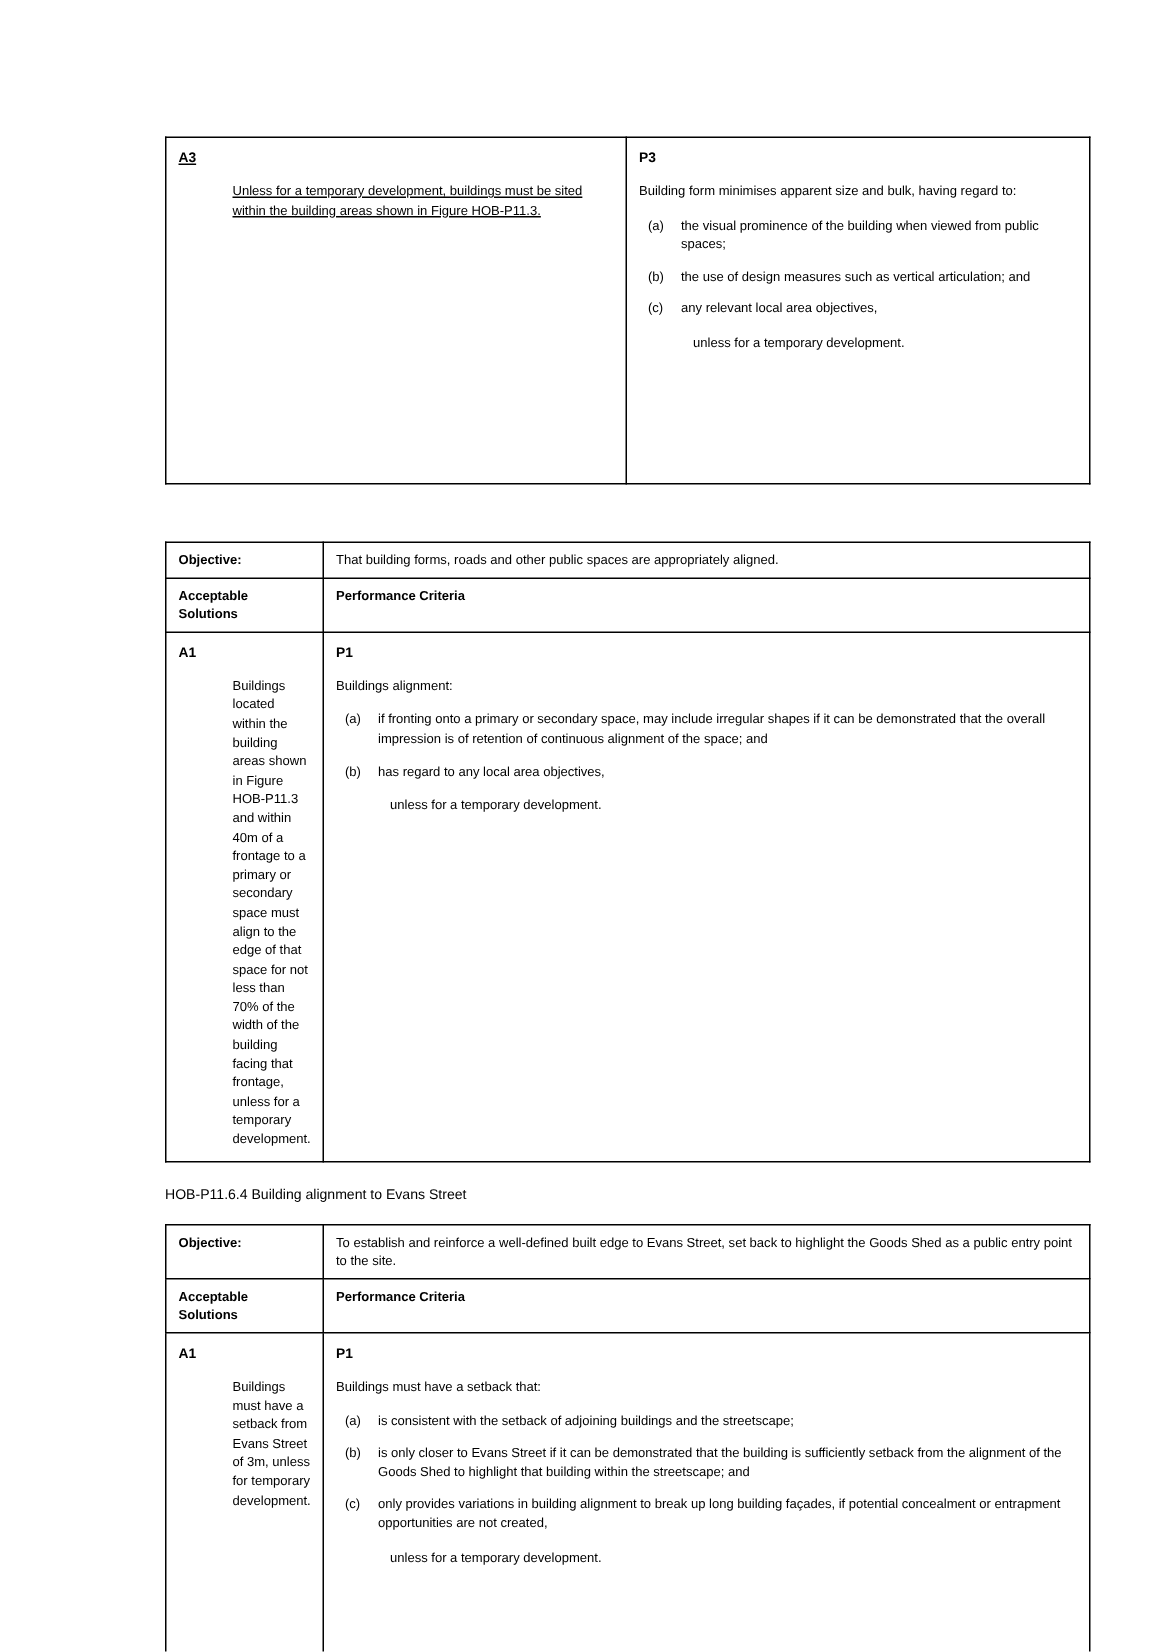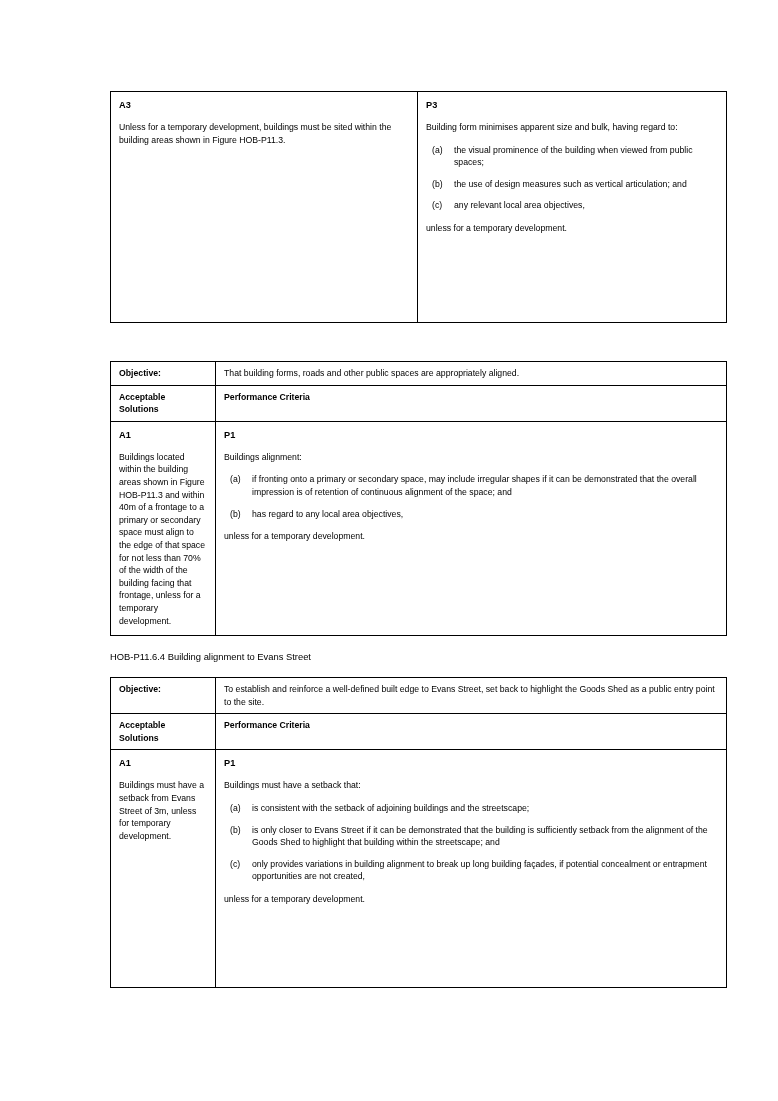--- a/index.html
+++ b/index.html
@@ -56,21 +56,21 @@
   .col-obj-label { width: 88px; }
   .code {
     font-weight: bold;
     font-size: 9.2px;
     line-height: 12px;
     margin: 0 0 10px 0;
   }
   .para {
     margin: 0 0 10px 0;
   }
-  .para.last { margin-bottom: 0; }
+  .para.last { margin-bottom: 0; margin-left: 36px; }
   .hdr-cell {
     font-weight: bold;
     font-size: 9.2px;
     line-height: 13px;
     padding-top: 5px !important;
     padding-bottom: 5px !important;
   }
   .obj-cell {
     font-weight: bold;
     font-size: 9.2px;
@@ -111,21 +111,21 @@
   .gap-after-table { height: 10px; }
   .footer {
     position: absolute;
     left: 110px;
     top: 1024px;
     width: 582px;
     text-align: right;
     font-size: 10.5px;
     line-height: 14px;
   }
-  .cell-tall-a3 { height: 215px; }
+  .cell-tall-a3 { height: 215px; text-decoration: underline; }
   .cell-tall-a1-t2 { height: 140px; }
   .cell-tall-a1-t3 { height: 222px; }
 </style>
 </head>
 <body>
 
 <div class="page">
 
 
   <div class="doc-body">

